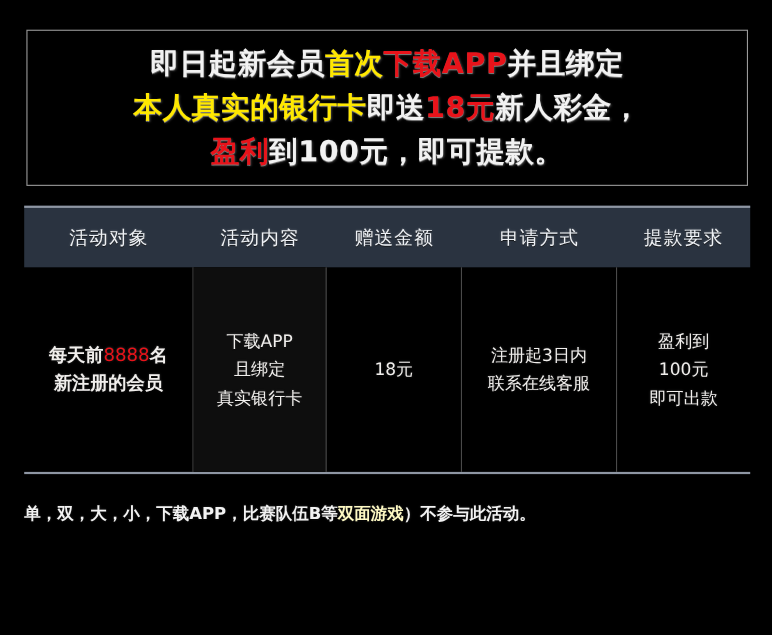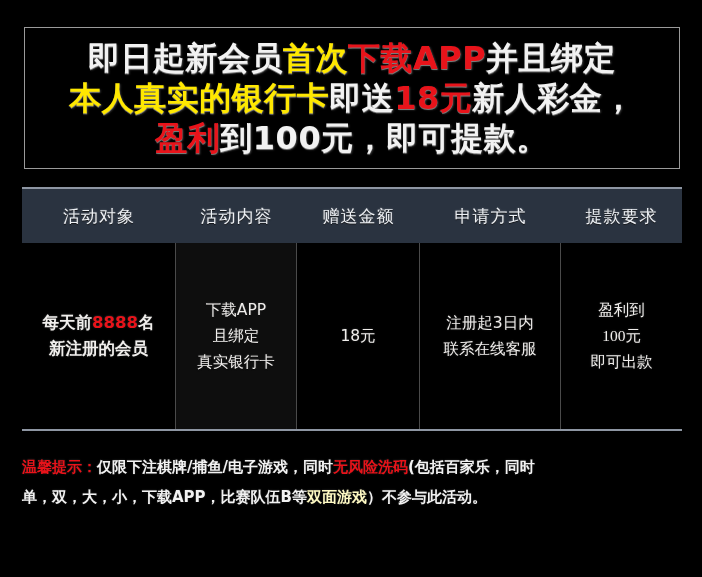--- a/index.html
+++ b/index.html
@@ -25,21 +25,21 @@
     height: 142px;
     border: 1px solid #9a9a9a;
     box-sizing: border-box;
     background: #000000;
     display: flex;
     flex-direction: column;
     align-items: center;
     justify-content: center;
   }
   .banner-line {
-    font-size: 32px;
+    font-size: 26px;
     font-weight: bold;
     line-height: 40px;
     letter-spacing: 0.5px;
     white-space: nowrap;
     text-shadow:
       0 1px 0 rgba(255,255,255,0.35),
       1px 1px 2px rgba(120,120,120,0.55);
   }
   .w  { color: #f2f2f2; }
   .y  { color: #ffe800; }
@@ -85,28 +85,28 @@
     color: #f0eeec;
     border-right: 1px solid #4a4a4a;
     box-sizing: border-box;
     text-shadow: 0 1px 1px rgba(0,0,0,0.9), 0 0 2px rgba(200,200,200,0.35);
   }
   #table-body .td:first-child { border-left: 0; }
   #table-body .td:last-child  { border-right: 0; }
   #table-body .td.alt { background: #0e0e0e; }
   .td .cellline { white-space: nowrap; }
   .cell-strong { font-weight: bold; font-size: 16.5px; }
-  .num-red { color: #e8131a; font-weight: bold; }
+  .num-red { color: #e8131a; font-weight: normal; }
 
   
   .col1 { width: 154px; }
   .col2 { width: 121px; }
   .col3 { width: 123px; }
   .col4 { width: 141px; }
-  .col5 { width: 121px; font-family: Liberation Serif, serif; }
+  .col5 { width: 121px; }
 
   
   #footnote {
     position: absolute;
     left: 22px;
     top: 452px;
     width: 668px;
     font-size: 15px;
     line-height: 30px;
     font-weight: bold;
@@ -168,18 +168,15 @@
       <div class="cellline">盈利到</div>
       <div class="cellline">100元</div>
       <div class="cellline">即可出款</div>
     </div>
 
   </div>
 </div>
 
 <div id="footnote">
   <div class="fn-line">
-    <span class="fn-red">温馨提示：</span><span>仅限下注棋牌/捕鱼/电子游戏，同时</span><span class="fn-red">无风险洗码</span><span>(包括百家乐，同时</span>
-  </div>
-  <div class="fn-line">
     <span>单，双，大，小，下载APP，比赛队伍B等</span><span class="fn-yellow">双面游戏</span><span>）不参与此活动。</span>
   </div>
 </div>
 
 </body></html>

